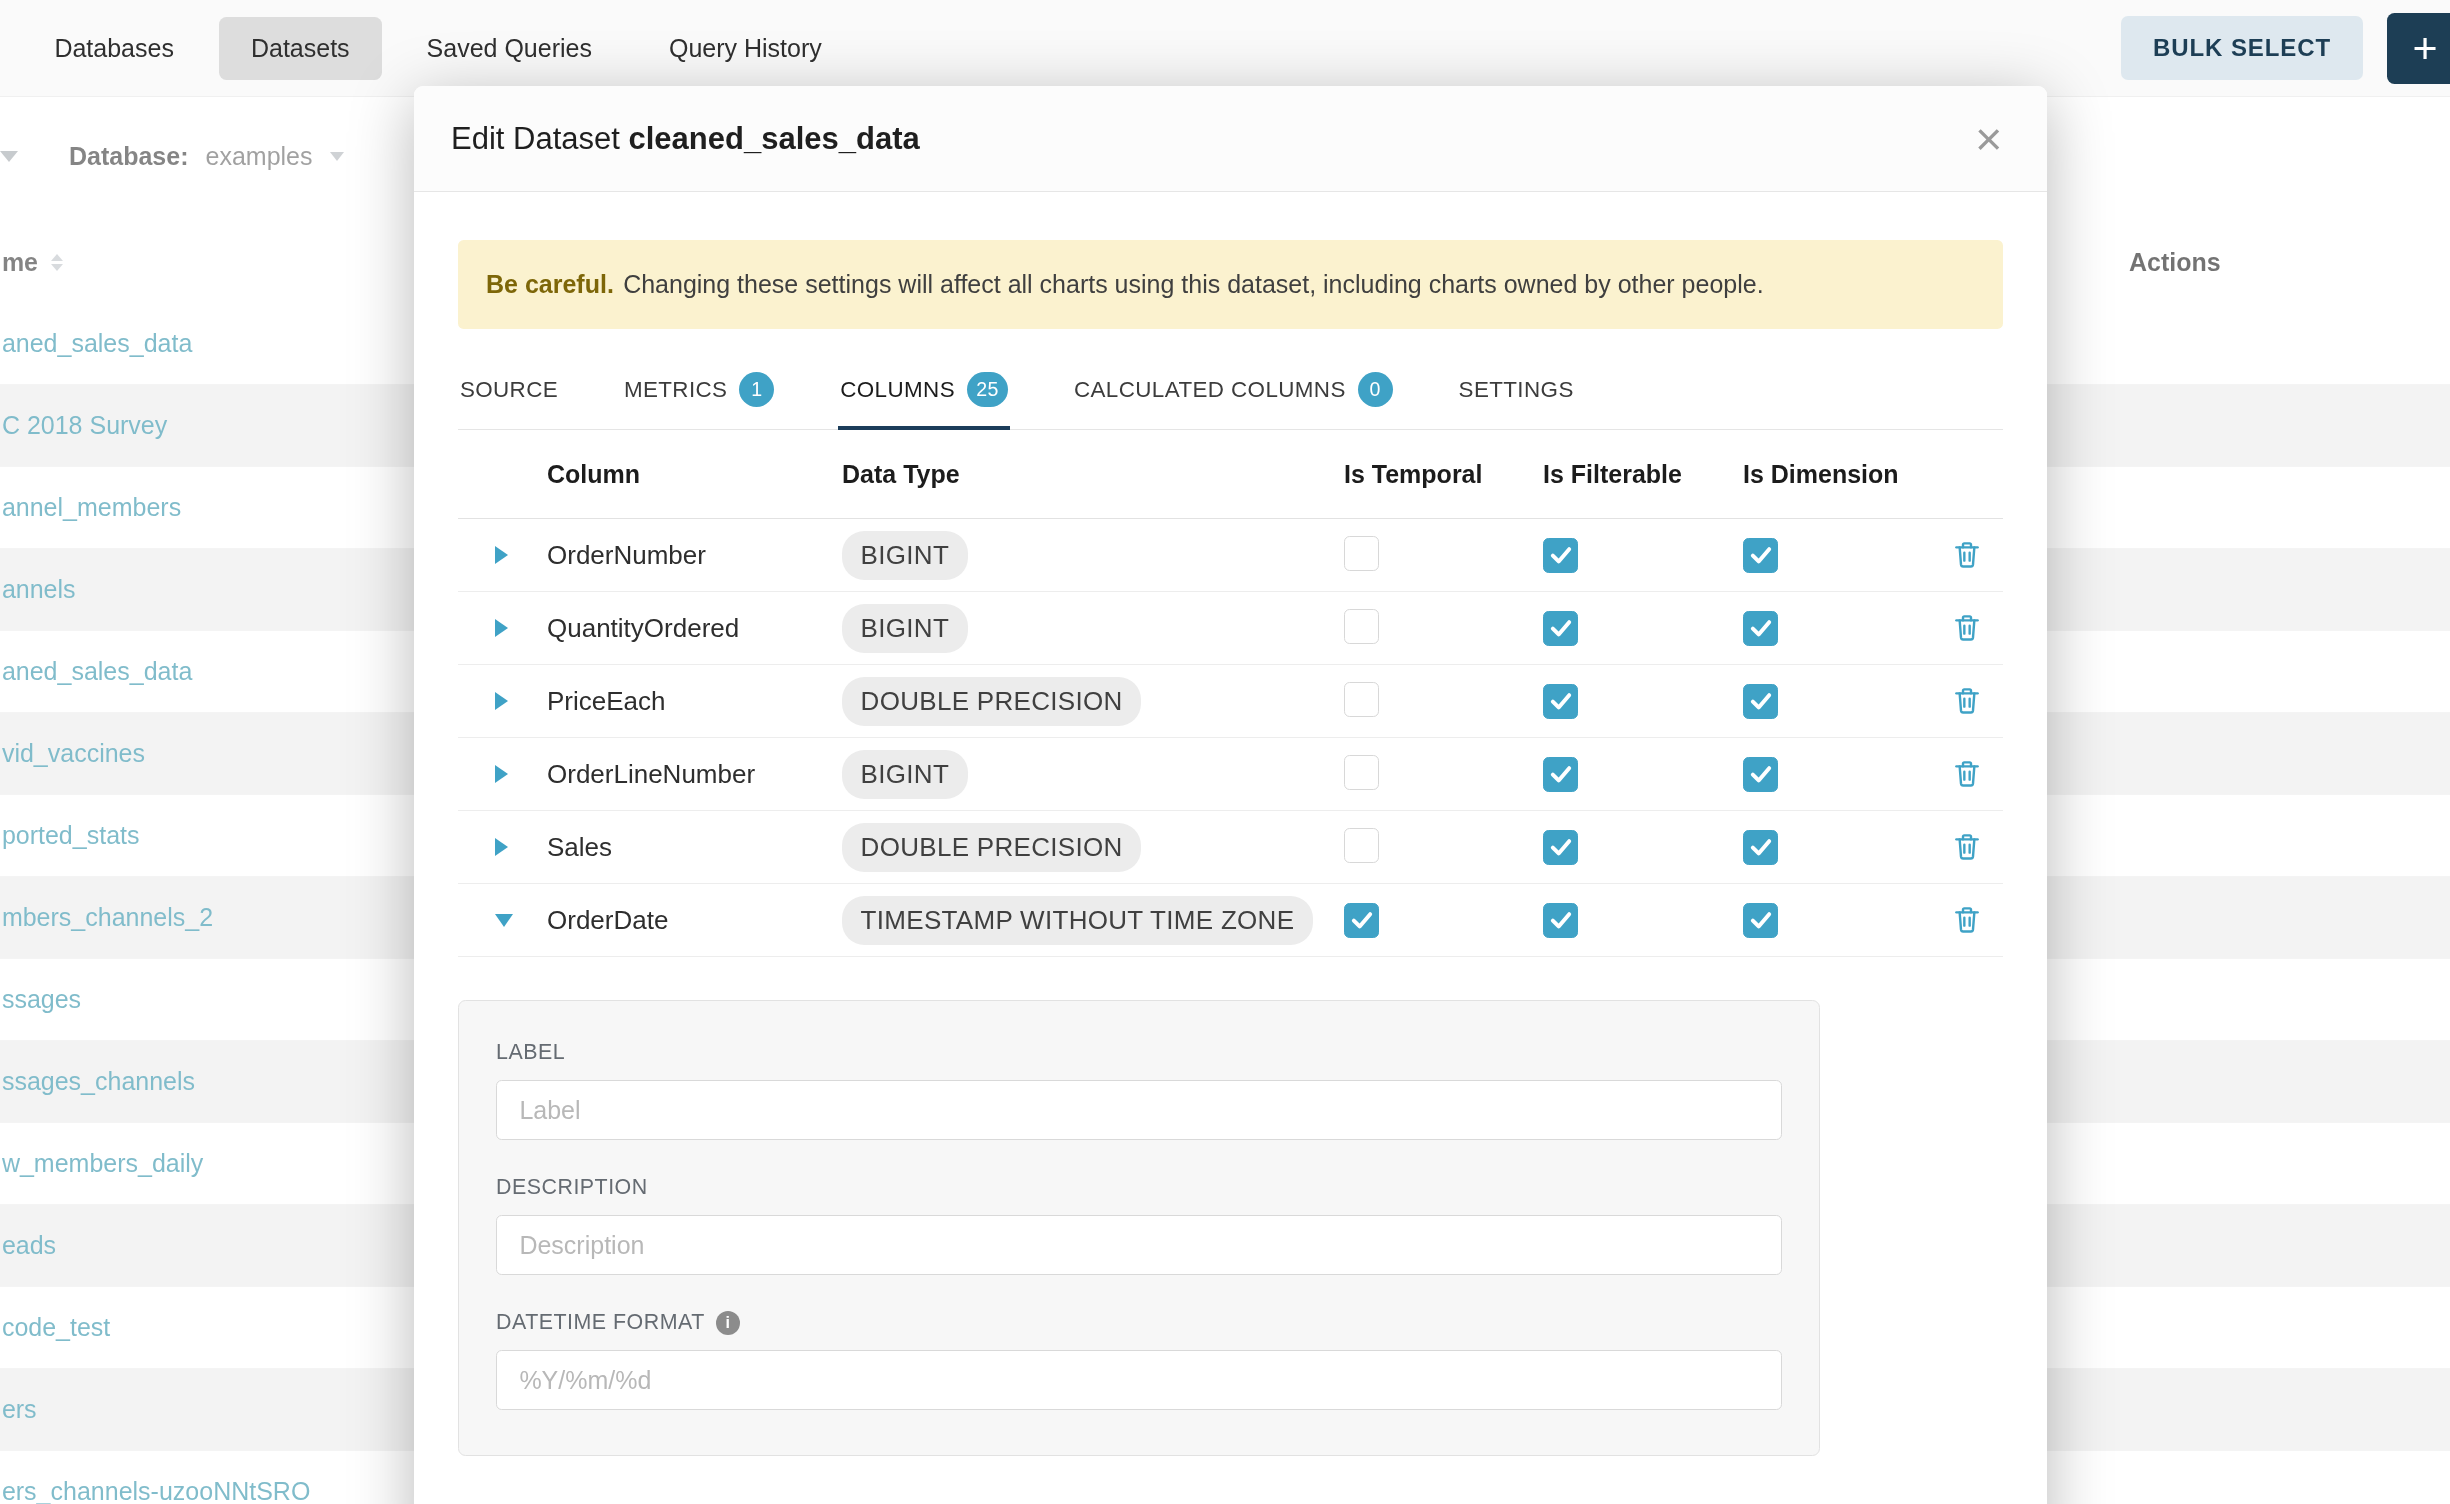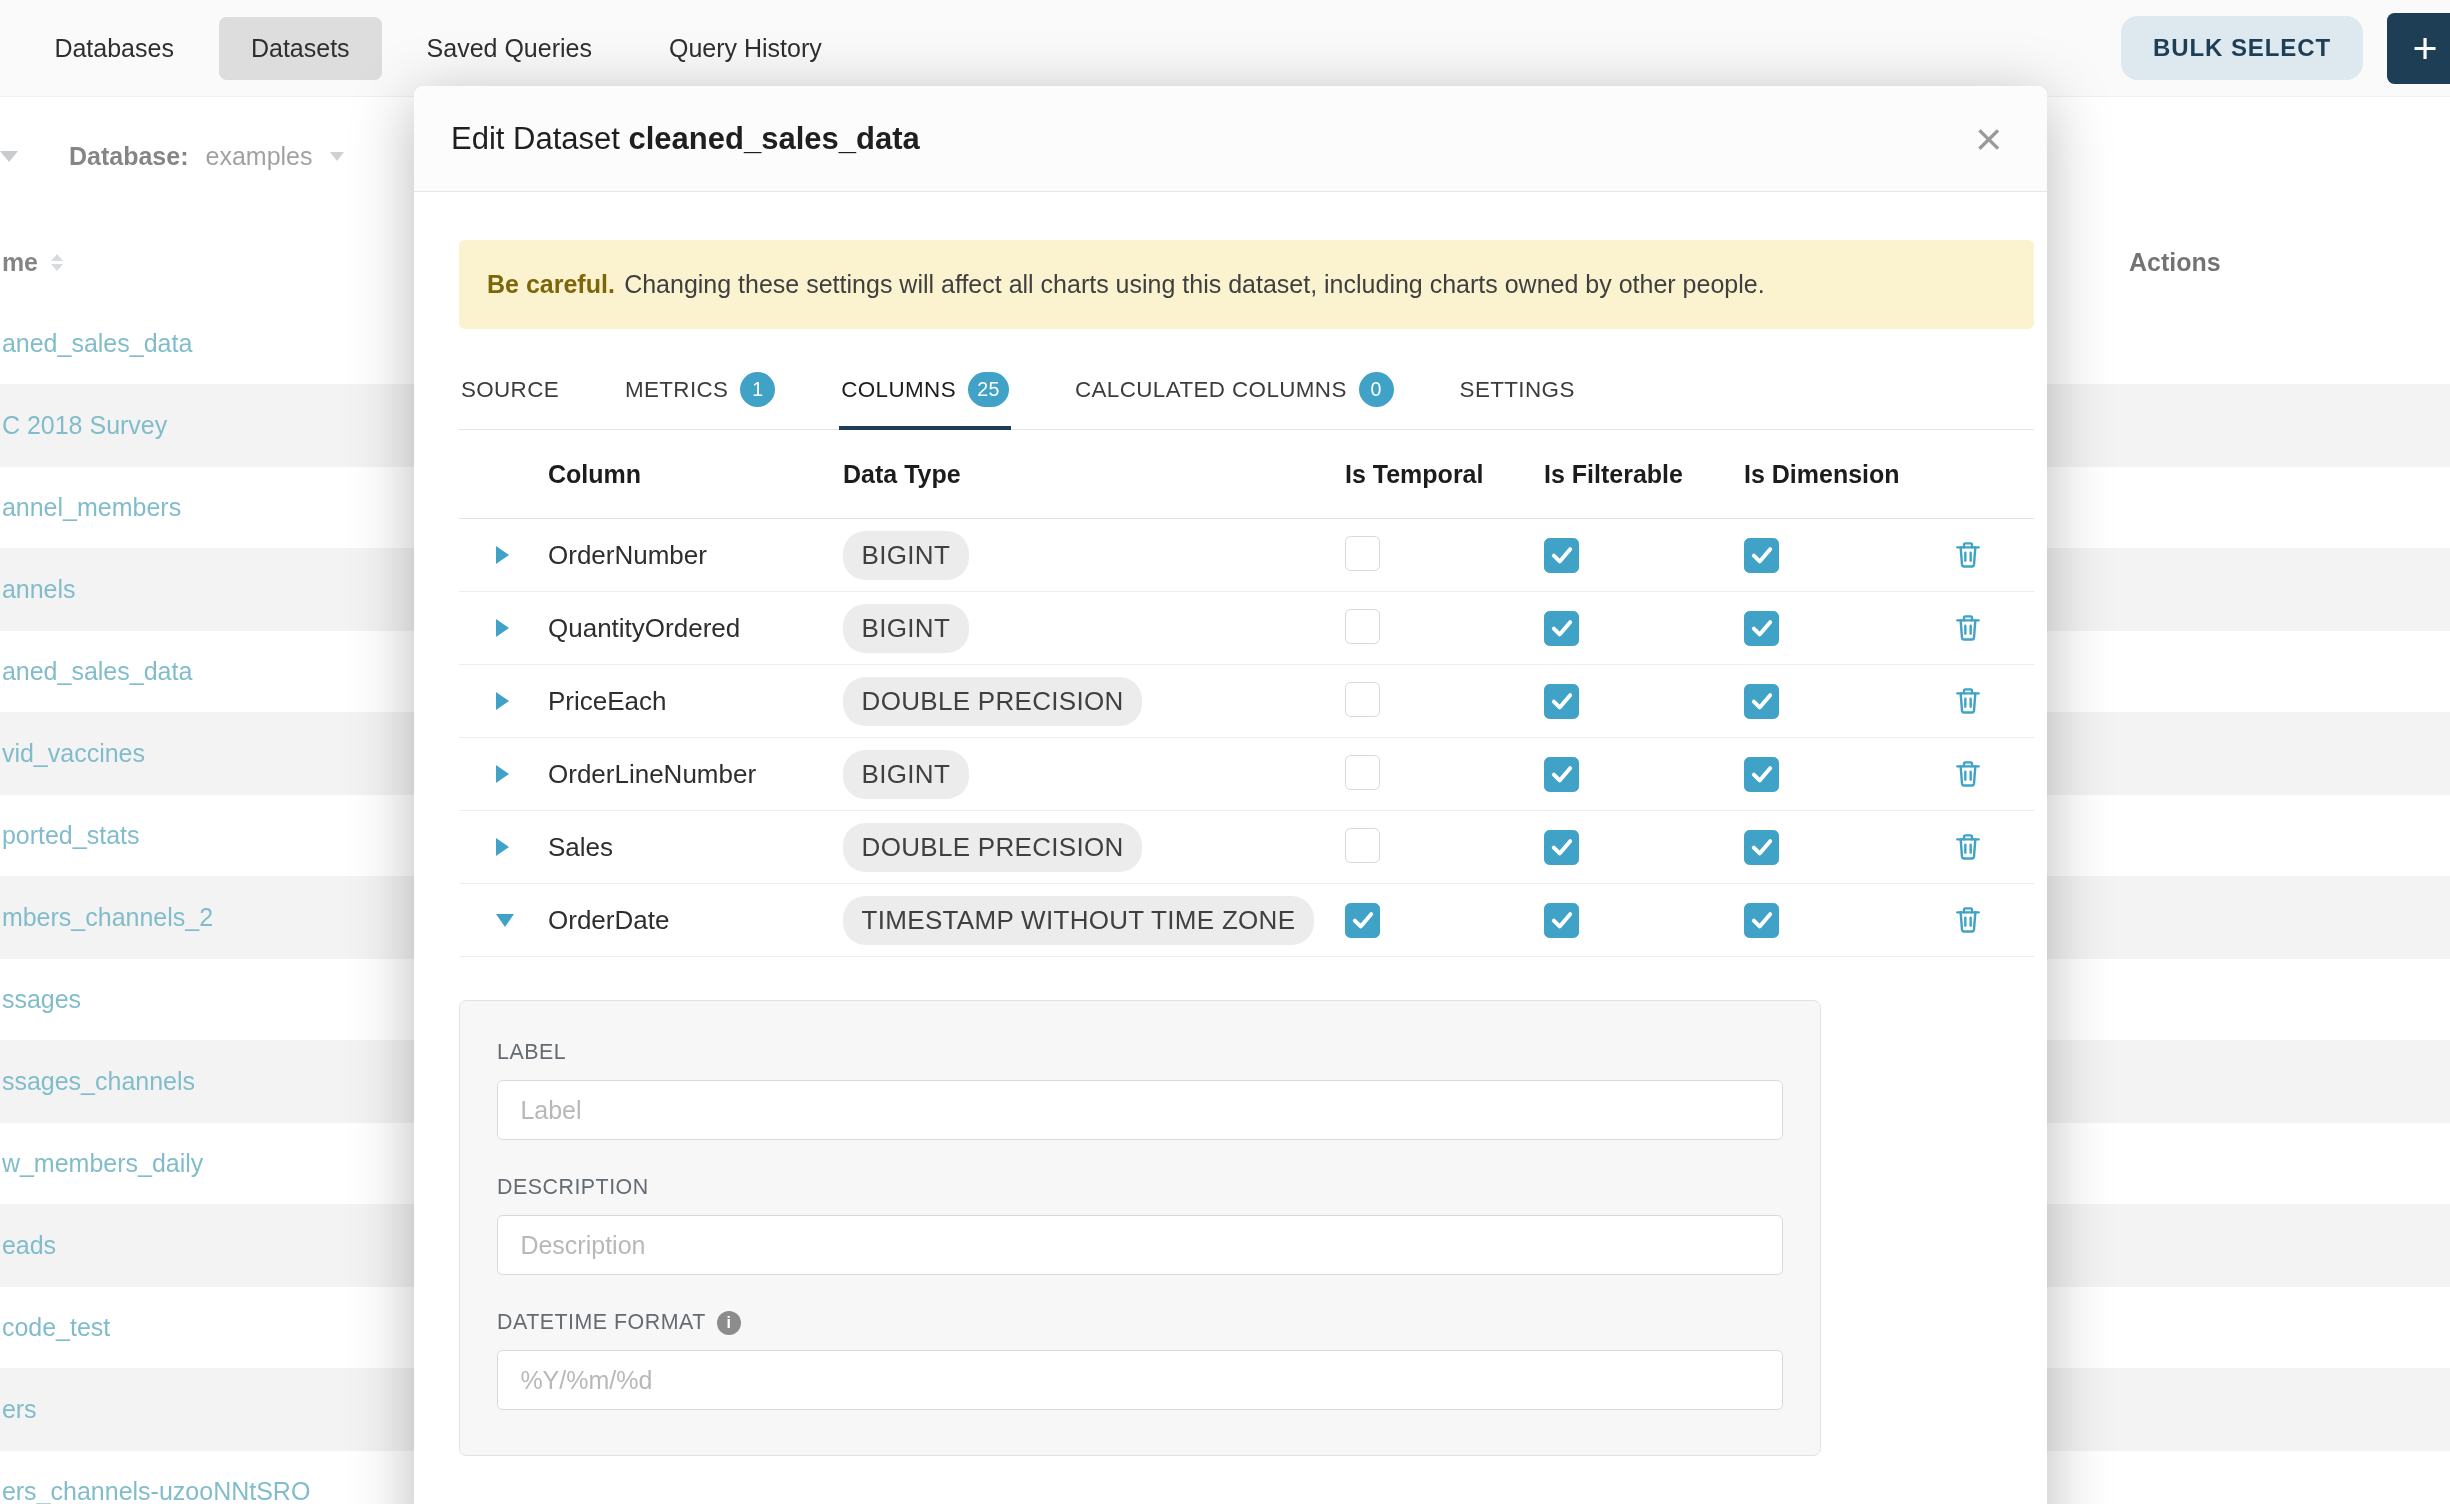--- a/index.html
+++ b/index.html
@@ -19,21 +19,21 @@
   }
   .nav-items { display:flex; align-items:center; gap:13px; }
   .nav-item {
     font-size:25px; color:#2f2f2f; padding:17px 32px; border-radius:7.5px; cursor:pointer;
     white-space:nowrap;
   }
   .nav-item.active { background:#dddddd; }
   .nav-right { margin-left:auto; display:flex; align-items:center; gap:24px; }
   .bulk-select-btn {
     background:var(--bulk-bg); color:var(--bulk-text); font-size:24px; font-weight:600;
-    letter-spacing:0.9px; padding:17.7px 32px; border-radius:17px; cursor:pointer; white-space:nowrap;
+    letter-spacing:0.9px; padding:17.7px 32px; border-radius:7px; cursor:pointer; white-space:nowrap;
   }
   .add-btn {
     width:76px; height:71px; background:var(--dark-btn); color:#fff; border-radius:7.5px;
     display:flex; align-items:center; justify-content:center; font-size:43px; font-weight:300;
     cursor:pointer; margin-right:-13px;
   }
 
   
   .bg-content { position:absolute; top:97px; left:0; right:0; bottom:0; background:#fff; }
   .filter-row { position:absolute; top:37px; left:0; display:flex; align-items:center; gap:17px; height:45px; }
@@ -72,21 +72,21 @@
     height:106px; display:flex; align-items:center; padding:0 37px;
     border-bottom:0.9px solid #e6e6e6; background:#fcfcfc; border-radius:9.3px 9.3px 0 0;
   }
   .modal-title { font-size:31px; color:#1f1f1f; font-weight:400; }
   .modal-title b { font-weight:700; }
   .modal-close {
     margin-left:auto; font-size:47px; color:#9a9a9a; font-weight:300; cursor:pointer;
     line-height:1; padding:3.7px 7.5px;
   }
 
-  .modal-body { padding:0 13px;margin-left:32px; }
+  .modal-body { padding:0 44px; }
 
   .warning-banner {
     margin-top:48px; height:89px; background:var(--warning-bg); border-radius:5.6px;
     display:flex; align-items:center; padding:0 28px; font-size:25px; color:#3f3f3f; gap:9.3px;
     white-space:nowrap; overflow:hidden;
   }
   .warning-banner b { color:var(--warning-accent); font-weight:700; }
 
   .tabs { display:flex; gap:62px; margin-top:28px; border-bottom:0.9px solid #e5e5e5; }
   .tab {

